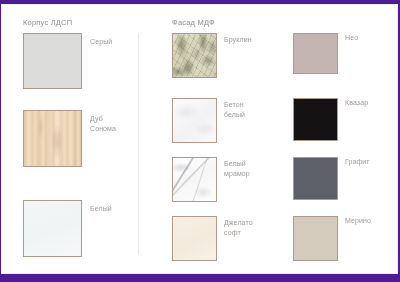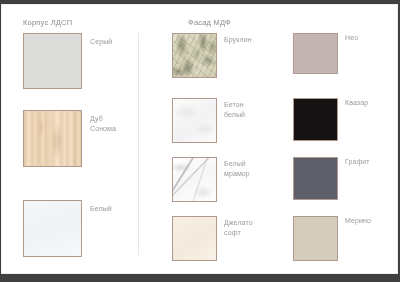--- a/index.html
+++ b/index.html
@@ -7,21 +7,21 @@
     padding: 0;
     background: #ffffff;
   }
   body {
     font-family: "Liberation Sans", sans-serif;
   }
   #page {
     position: relative;
     width: 400px;
     height: 282px;
-    background: #404040;
+    background: #4c1d95;
     overflow: hidden;
     box-sizing: border-box;
   }
   
   #page-frame {
     position: absolute;
     left: 1px;
     top: 4px;
     width: 397px;
     height: 270px;
@@ -30,21 +30,21 @@
     background: #ffffff;
   }
   .section-title {
     position: absolute;
     font-size: 7.5px;
     color: #8f8b88;
     letter-spacing: 0.2px;
     white-space: nowrap;
   }
   #title-left  { left: 23px;  top: 18px; }
-  #title-right { left: 188px; top: 18px; }
+  #title-right { left: 172px; top: 18px; }
 
   #divider {
     position: absolute;
     left: 138px;
     top: 33px;
     width: 1px;
     height: 222px;
     background: #e7e7e7;
   }
 

